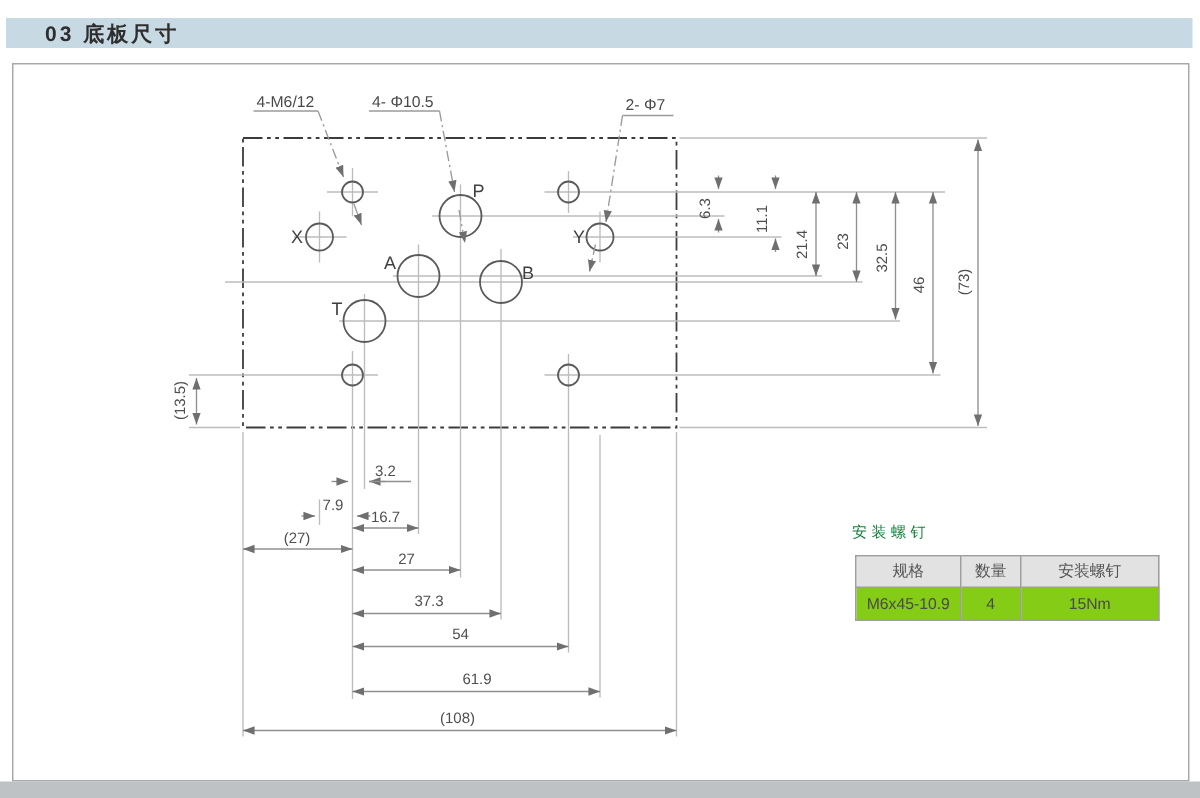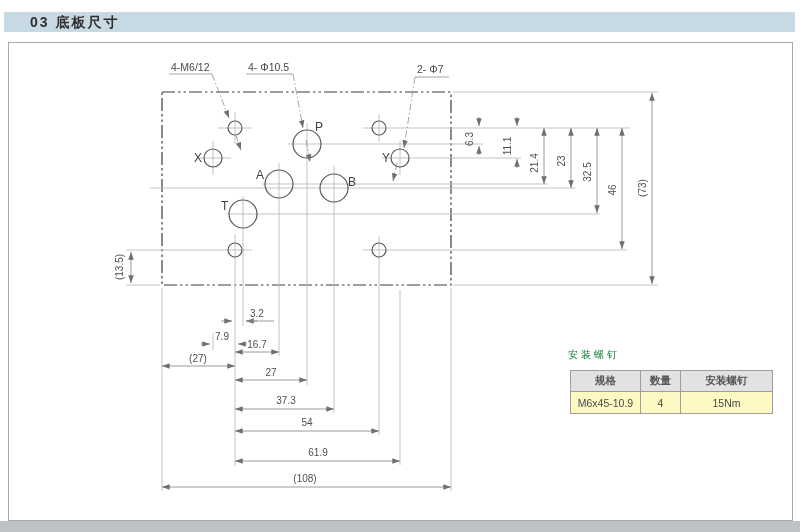--- a/index.html
+++ b/index.html
@@ -39,22 +39,22 @@
     position:absolute;left:568px;top:348px;font-size:10px;color:#15803d;
     letter-spacing:3px;
   }
   table.screw{
     position:absolute;left:570px;top:370px;border-collapse:collapse;
     font-size:10.5px;color:#4a4a4a;table-layout:fixed;
   }
   table.screw th,table.screw td{
     border:1px solid #9e9e9e;text-align:center;padding:0;
   }
-  table.screw th{background:#e2e2e2;font-weight:bold;color:#555;height:20px;}
-  table.screw td{background:#fef9c3;height:21px;}
+  table.screw th{background:#e2e2e2;font-weight:normal;color:#555;height:20px;}
+  table.screw td{background:#84cc16;height:21px;}
   .c1{width:70px;} .c2{width:40px;} .c3{width:92px;}
 </style>
 </head>
 <body>
 
 <div class="header-bar">
   <div class="header-title">03 底板尺寸</div>
 </div>
 
 <div class="content-box"></div>

